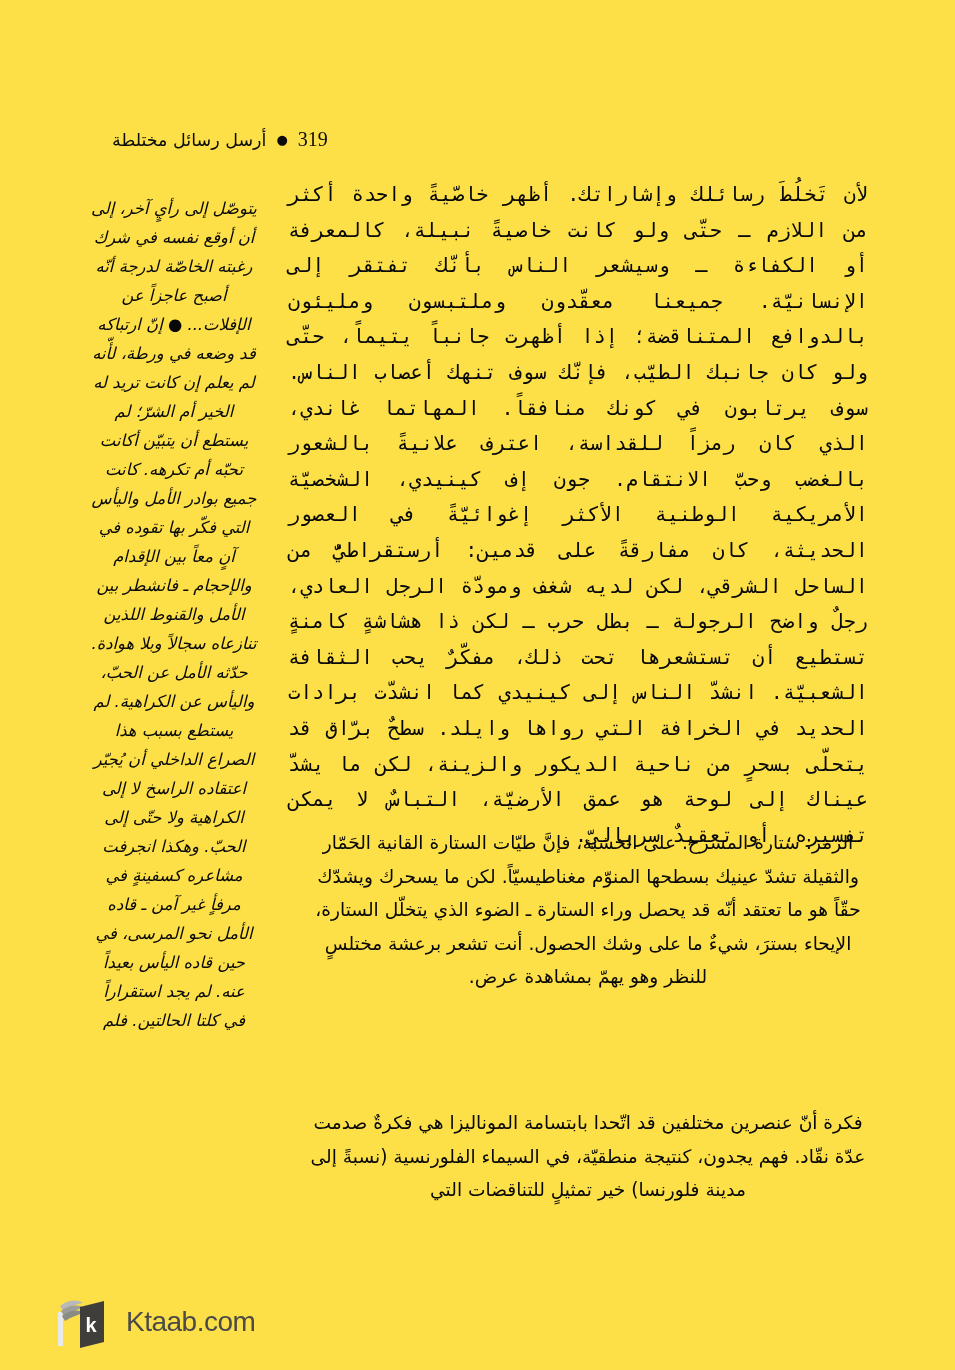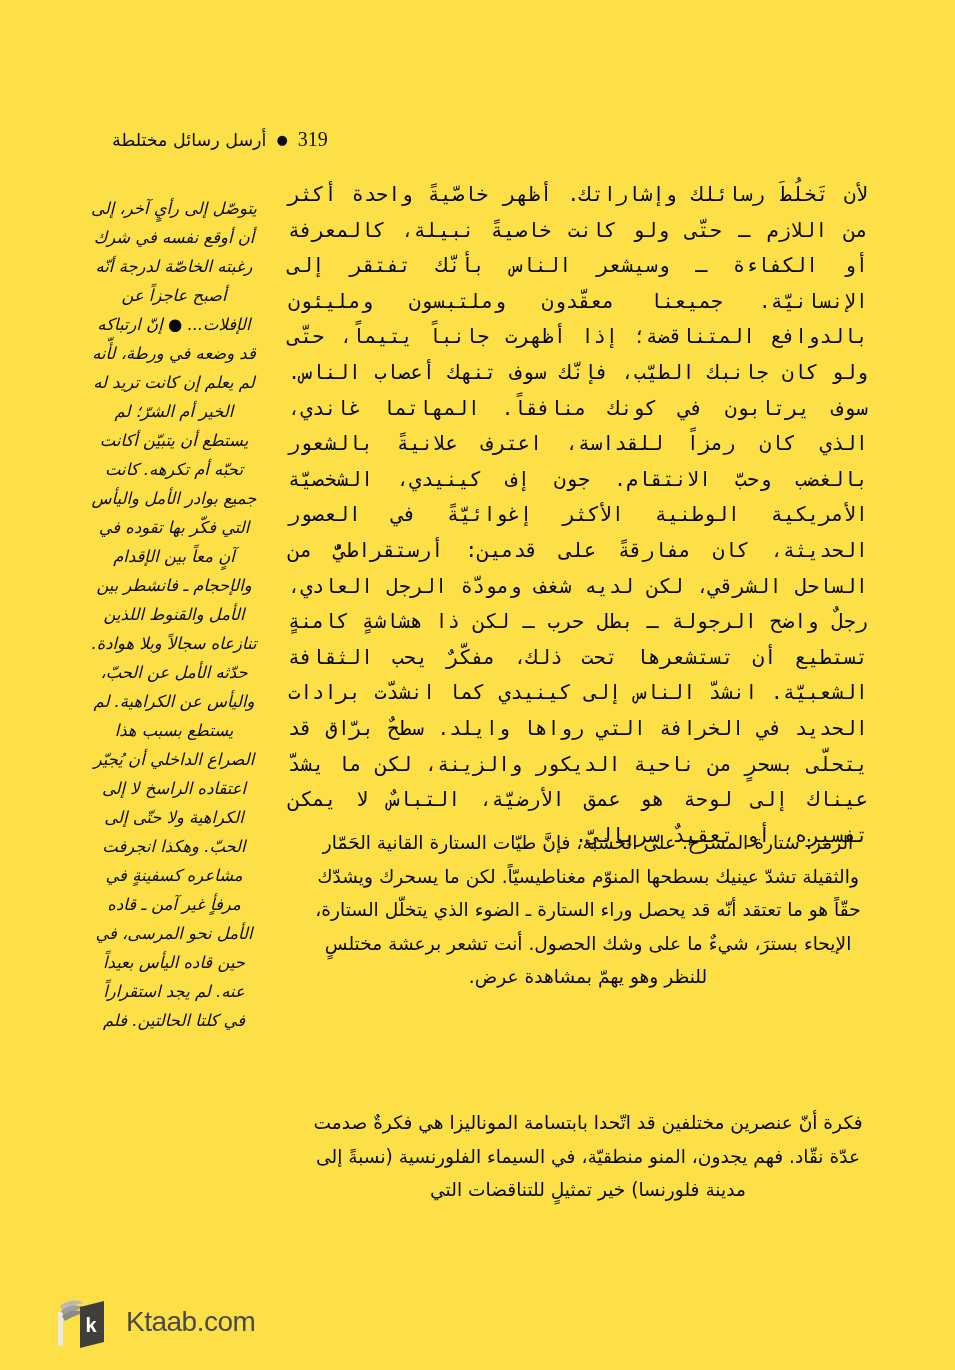--- a/index.html
+++ b/index.html
@@ -165,21 +165,21 @@
   <div class="body-wrap">
 
     <div class="col-main">
       <p class="para main-text">لأن تَخلُطَ رسائلك وإشاراتك. أظهر خاصّيةً واحدة أكثر من اللازم ـ حتّى ولو كانت خاصيةً نبيلة، كالمعرفة أو الكفاءة ـ وسيشعر الناس بأنّك تفتقر إلى الإنسانيّة. جميعنا معقّدون وملتبسون ومليئون بالدوافع المتناقضة؛ إذا أظهرت جانباً يتيماً، حتّى ولو كان جانبك الطيّب، فإنّك سوف تنهك أعصاب الناس. سوف يرتابون في كونك منافقاً. المهاتما غاندي، الذي كان رمزاً للقداسة، اعترف علانيةً بالشعور بالغضب وحبّ الانتقام. جون إف كينيدي، الشخصيّة الأمريكية الوطنية الأكثر إغوائيّةً في العصور الحديثة، كان مفارقةً على قدمين: أرستقراطيٌّ من الساحل الشرقي، لكن لديه شغف ومودّة الرجل العادي، رجلٌ واضح الرجولة ـ بطل حرب ـ لكن ذا هشاشةٍ كامنةٍ تستطيع أن تستشعرها تحت ذلك، مفكّرٌ يحب الثقافة الشعبيّة. انشدّ الناس إلى كينيدي كما انشدّت برادات الحديد في الخرافة التي رواها وايلد. سطحٌ برّاق قد يتحلّى بسحرٍ من ناحية الديكور والزينة، لكن ما يشدّ عيناك إلى لوحة هو عمق الأرضيّة، التباسٌ لا يمكن تفسيره، أو تعقيدٌ سرياليّ.</p>
 
       <div class="quote-block" id="quote-symbol">
         <p>الرمز: ستارة المسرح. على الخشبة، فإنَّ طيّات الستارة القانية الحَمّار والثقيلة تشدّ عينيك بسطحها المنوّم مغناطيسيّاً. لكن ما يسحرك ويشدّك حقّاً هو ما تعتقد أنّه قد يحصل وراء الستارة ـ الضوء الذي يتخلّل الستارة، الإيحاء بسترَ، شيءٌ ما على وشك الحصول. أنت تشعر برعشة مختلسٍ للنظر وهو يهمّ بمشاهدة عرض.</p>
       </div>
 
       <div class="quote-block" id="quote-mona">
-        <p>فكرة أنّ عنصرين مختلفين قد اتّحدا بابتسامة الموناليزا هي فكرةٌ صدمت عدّة نقّاد. فهم يجدون، المنو منطقيّة، في السيماء الفلورنسية (نسبةً إلى مدينة فلورنسا) خير تمثيلٍ للتناقضات التي</p>
+        <p>فكرة أنّ عنصرين مختلفين قد اتّحدا بابتسامة الموناليزا هي فكرةٌ صدمت عدّة نقّاد. فهم يجدون، كنتيجة منطقيّة، في السيماء الفلورنسية (نسبةً إلى مدينة فلورنسا) خير تمثيلٍ للتناقضات التي</p>
       </div>
     </div>
 
     <div class="col-side">
       <p class="para side-text">يتوصّل إلى رأيٍ آخر، إلى أن أوقع نفسه في شرك رغبته الخاصّة لدرجة أنّه أصبح عاجزاً عن الإفلات... ● إنّ ارتباكه قد وضعه في ورطة، لأّنه لم يعلم إن كانت تريد له الخير أم الشرّ؛ لم يستطع أن يتبيّن أكانت تحبّه أم تكرهه. كانت جميع بوادر الأمل واليأس التي فكّر بها تقوده في آنٍ معاً بين الإقدام والإحجام ـ فانشطر بين الأمل والقنوط اللذين تنازعاه سجالاً وبلا هوادة. حدّثه الأمل عن الحبّ، واليأس عن الكراهية. لم يستطع بسبب هذا الصراع الداخلي أن يُجيّر اعتقاده الراسخ لا إلى الكراهية ولا حتّى إلى الحبّ. وهكذا انجرفت مشاعره كسفينةٍ في مرفأٍ غير آمن ـ قاده الأمل نحو المرسى، في حين قاده اليأس بعيداً عنه. لم يجد استقراراً في كلتا الحالتين. فلم</p>
     </div>
 
   </div>
 
   <div class="watermark">

